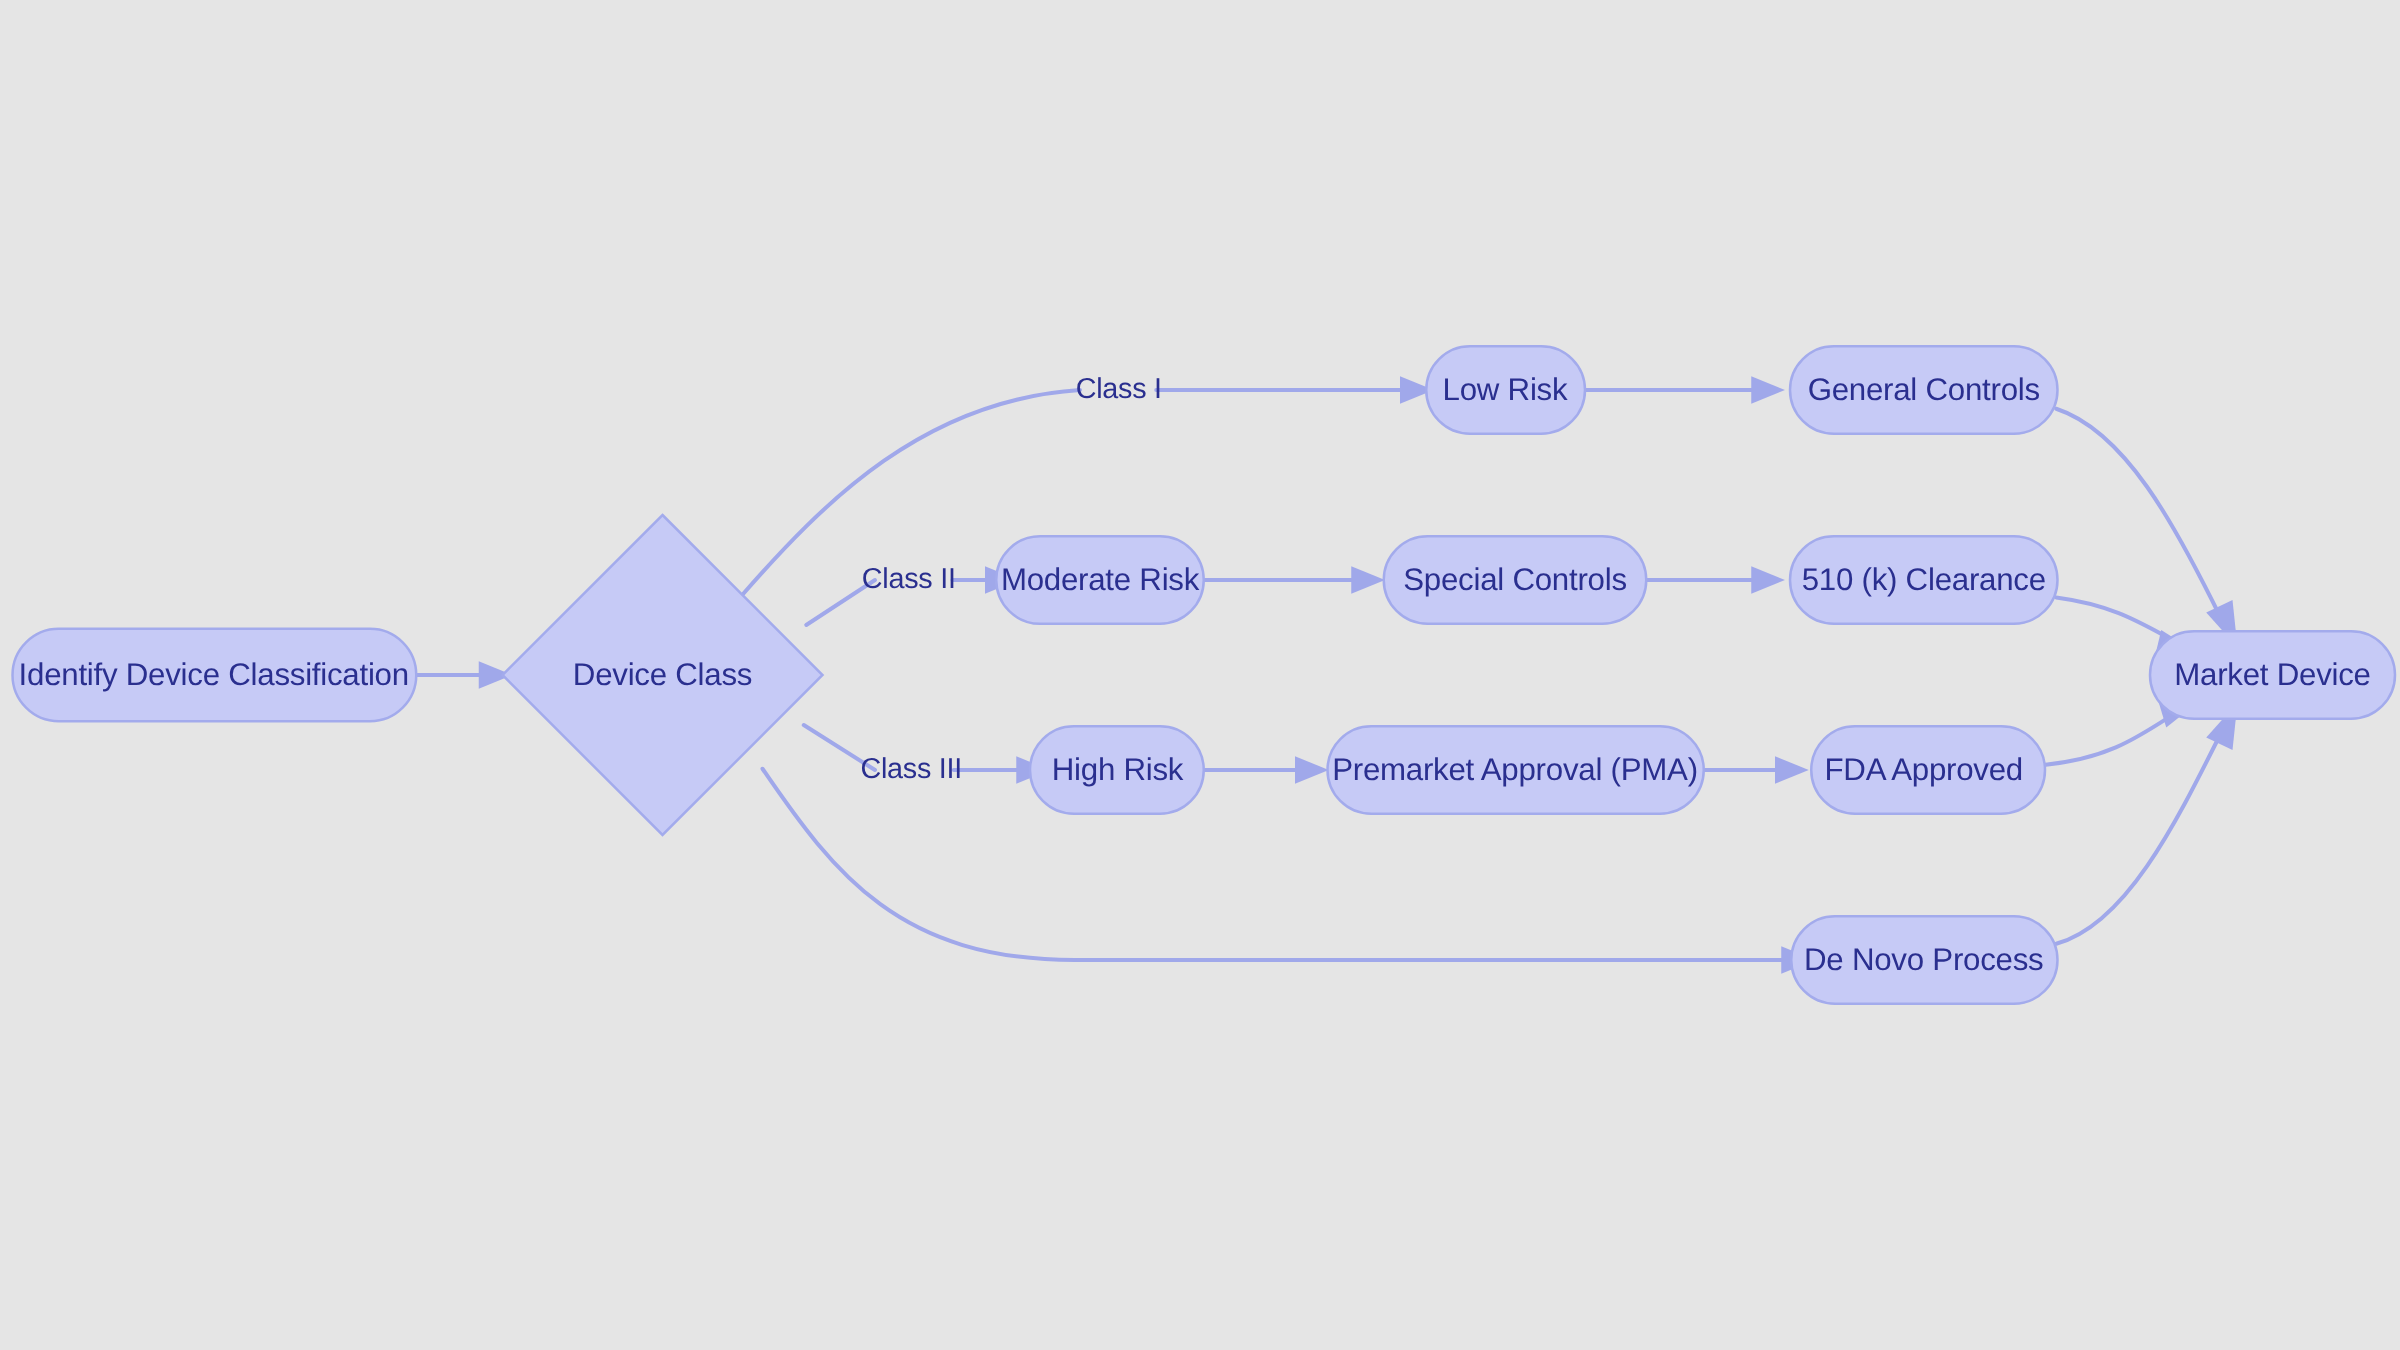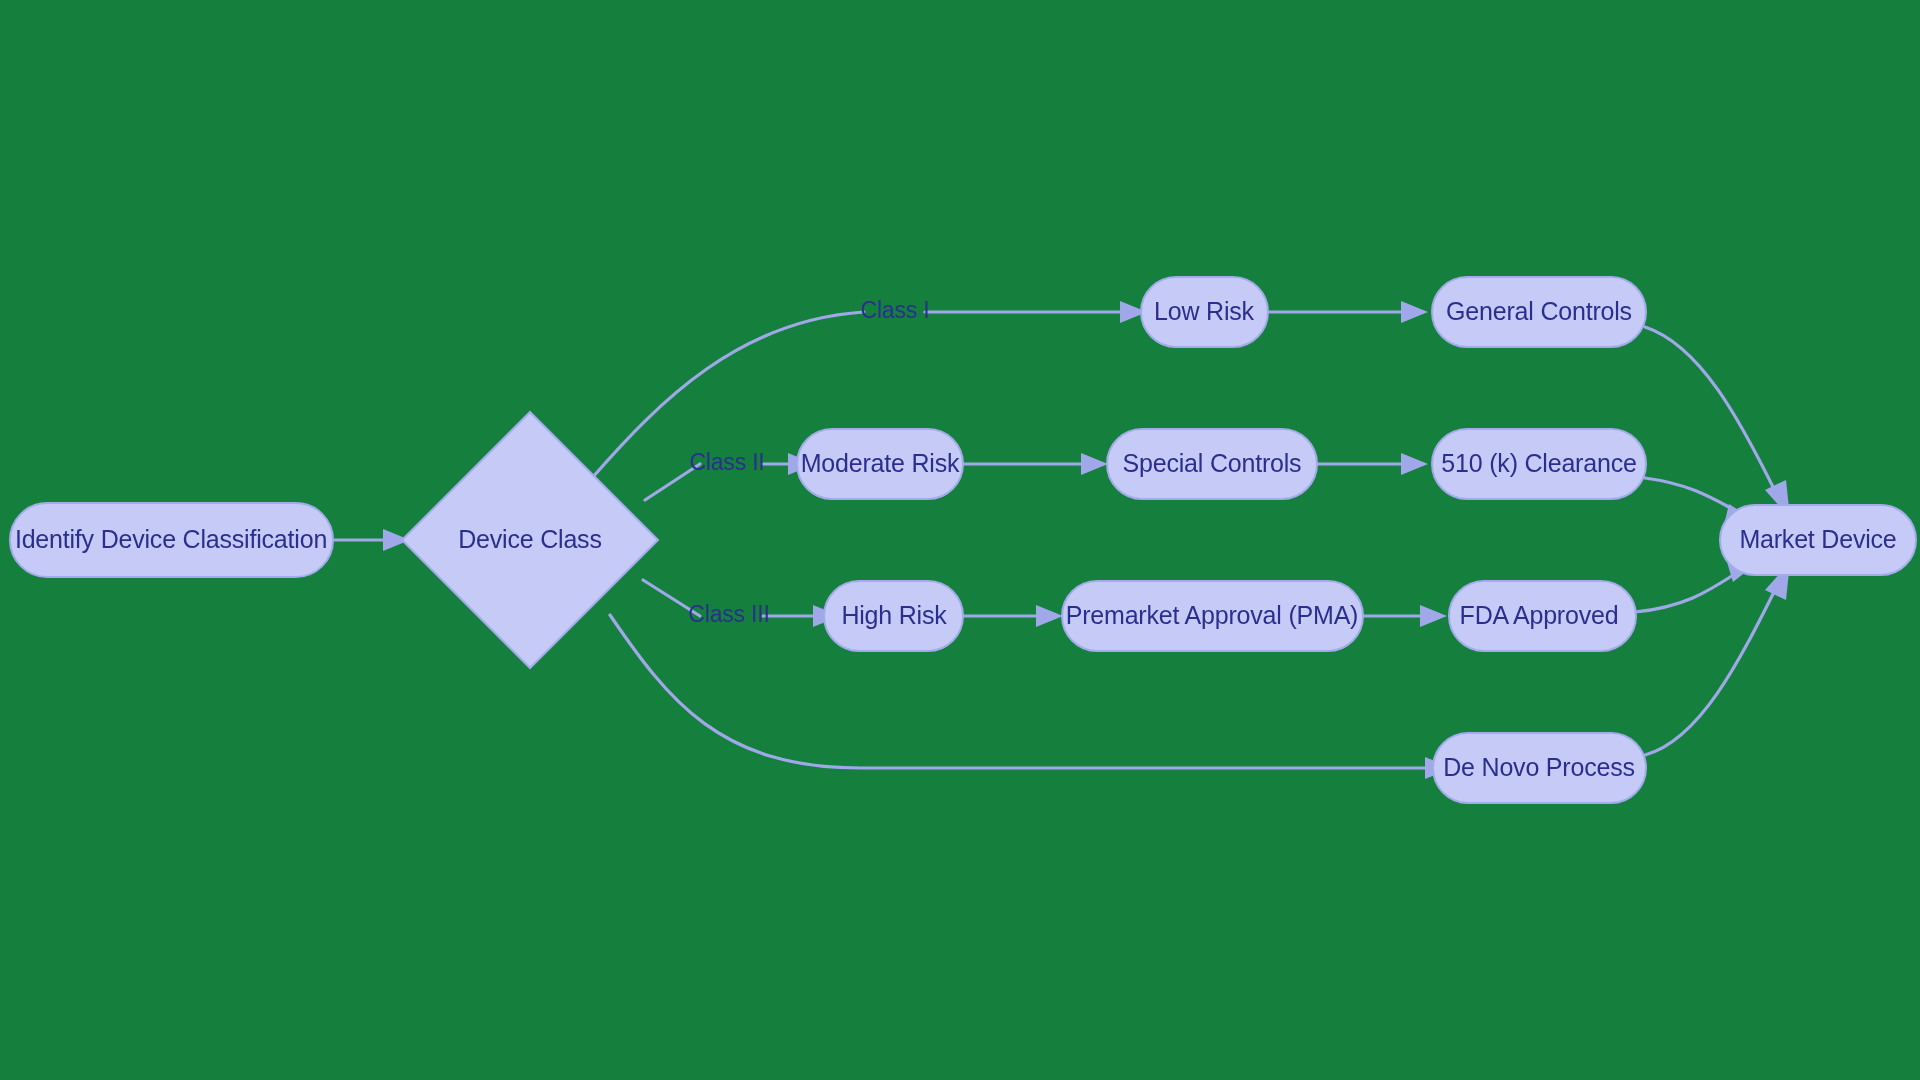--- a/index.html
+++ b/index.html
@@ -11,21 +11,21 @@
   body {
     width: 1920px;
     height: 1080px;
     overflow: hidden;
     font-family: "Liberation Sans", "DejaVu Sans", sans-serif;
   }
   #flow-root {
     position: relative;
     width: 1920px;
     height: 1080px;
-    background: #15803d;
+    background: #e5e5e5;
   }
   #flow-svg {
     position: absolute;
     top: 0;
     left: 0;
     width: 1920px;
     height: 1080px;
   }
   .node-shape {
     fill: #c6caf6;

